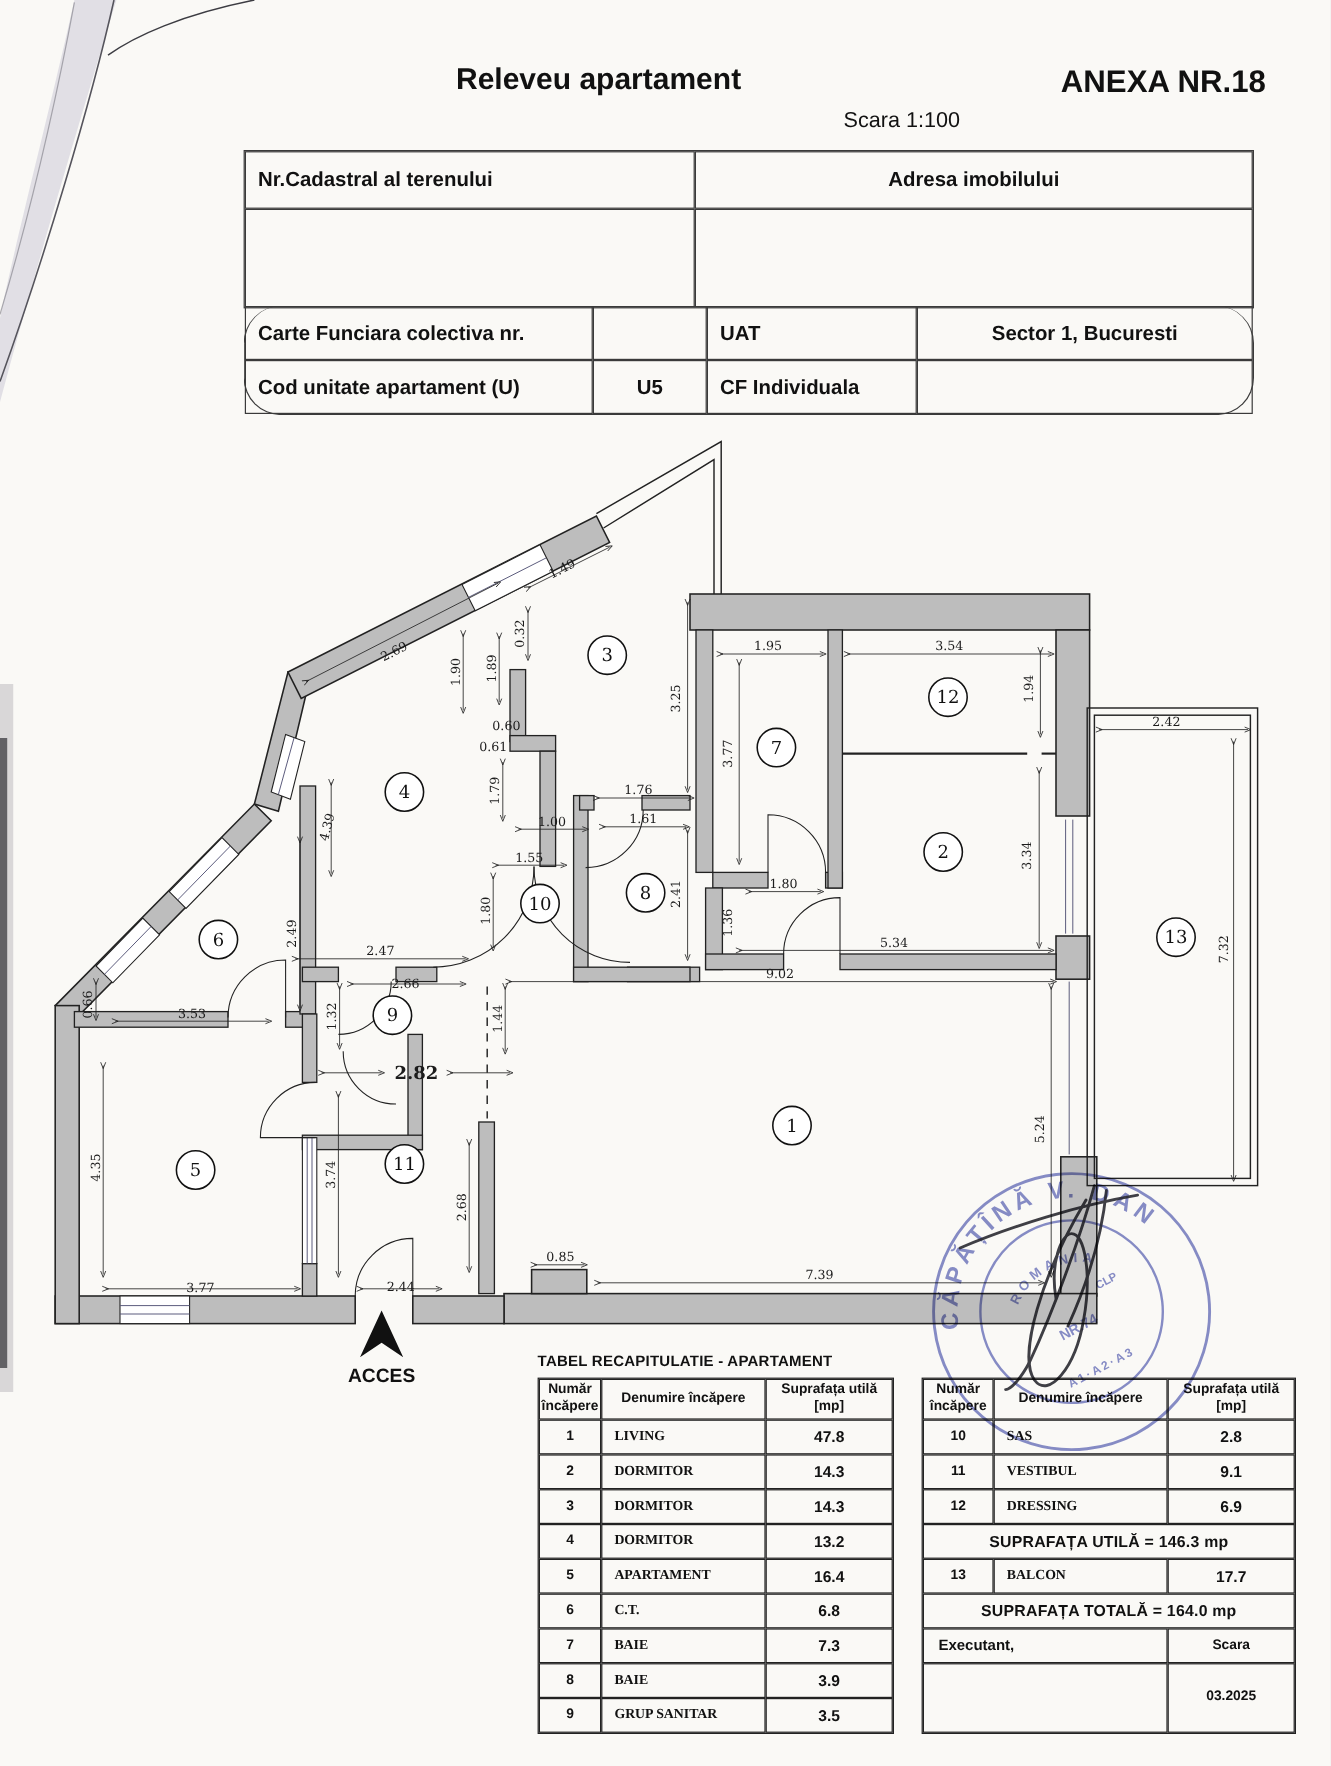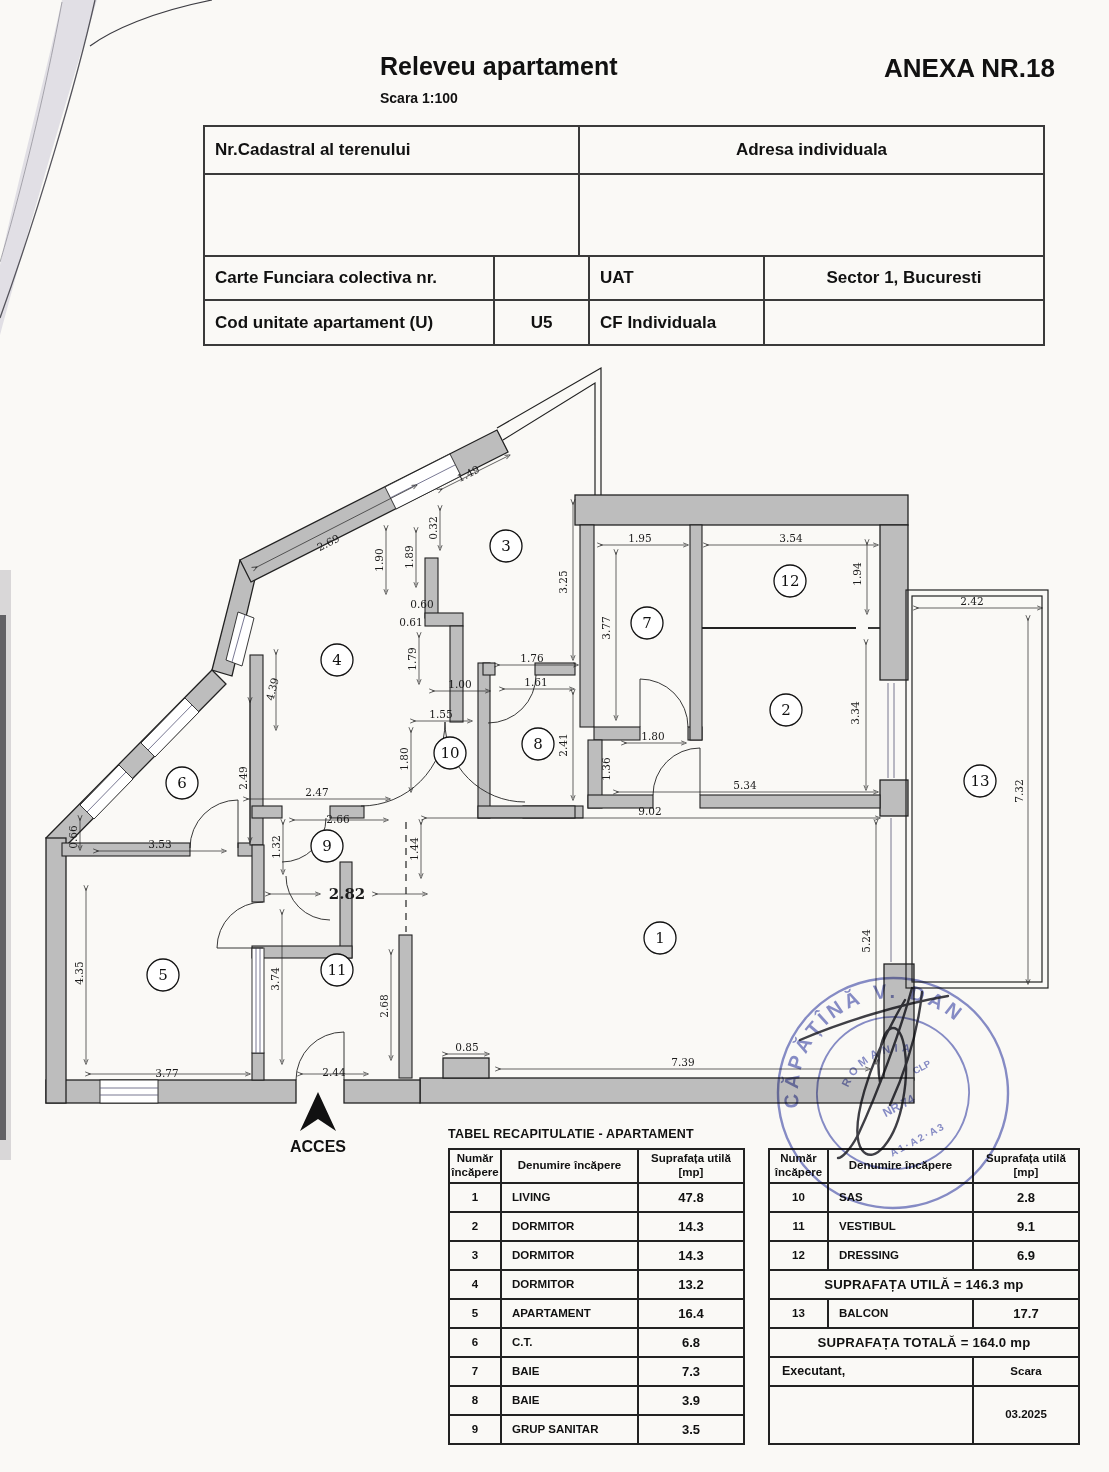--- a/index.html
+++ b/index.html
@@ -1,33 +1,33 @@
 <!DOCTYPE html>
 <html><head>
 <meta charset="utf-8">
 <style>
   html,body{margin:0;padding:0;background:#e8e8e8;}
   #page{position:relative;width:1109px;height:1472px;background:#faf9f6;overflow:hidden;
         font-family:"Liberation Sans",sans-serif;color:#111;}
   .abs{position:absolute;}
   
   .title{font-size:25px;font-weight:bold;text-align:left;}
-  .subtitle{font-size:14px;font-weight:bold;text-align:left;}
+  .subtitle{font-size:18px;font-weight:normal;text-align:right;}
   .annex{font-size:26px;font-weight:bold;}
   
   .grid{display:grid;border:1.6px solid #3a3a3a;z-index:2;margin-left:48px;}
   .grid>div{border:1px solid #3a3a3a;display:flex;align-items:center;font-weight:bold;}
   .g-label{padding-left:10px;font-size:17px;}
   .g-center{justify-content:center;font-size:17px;}
   
   .recap-title{font-size:12.5px;font-weight:bold;letter-spacing:.2px;}
   .rt{display:grid;border:1.6px solid #222;z-index:2;font-weight:bold;}
   .rt>div{border:1px solid #222;display:flex;align-items:center;justify-content:center;
           font-size:11.5px;text-align:center;line-height:1.2;}
-  .rt .nm{justify-content:flex-start;padding-left:10px;}
+  .rt .nm{justify-content:flex-start;padding-left:10px;font-family:Liberation Serif, serif;}
   .rt .ar{font-size:13px;}
   .rt .merge{grid-column:1/4;font-size:13.2px;letter-spacing:.2px;}
   .rt .exec{grid-column:1/3;justify-content:flex-start;padding-left:12px;font-size:12.5px;}
   svg text{font-family:"DejaVu Serif",serif;}
   .dim{font-size:10.5px;fill:#1c1c1c;}
   .dimbig{font-size:15px;font-weight:bold;fill:#1c1c1c;}
   .roomnum{font-size:15px;fill:#111;}
   .acces-label{font-family:"Liberation Sans",sans-serif;font-size:16px;font-weight:bold;fill:#111;}
   .stamp-t{font-family:"Liberation Sans",sans-serif;font-weight:bold;fill:#5b63b8;}
 </style>
@@ -290,25 +290,25 @@
       <text class="acces-label" x="318" y="1152" text-anchor="middle">ACCES</text>
     </g>
   </svg>
 
   <div class="abs title" style="left:380px;top:52px;width:420px;">Releveu apartament</div>
   <div class="abs subtitle" style="left:380px;top:90px;width:420px;">Scara 1:100</div>
   <div class="abs annex" style="left:884px;top:53px;">ANEXA NR.18</div>
 
   <div class="abs grid" style="left:155px;top:125px;grid-template-columns:375px 465px;grid-template-rows:48px 82px;">
     <div class="g-label">Nr.Cadastral al terenului</div>
-    <div class="g-center">Adresa individuala</div>
+    <div class="g-center">Adresa imobilului</div>
     <div></div>
     <div></div>
   </div>
-  <div class="abs grid" style="left:155px;top:255px;grid-template-columns:290px 95px 175px 280px;grid-template-rows:45px 45px;border-top:none;">
+  <div class="abs grid" style="left:155px;top:255px;grid-template-columns:290px 95px 175px 280px;grid-template-rows:45px 45px;border-top:none;border-radius:31px;">
     <div class="g-label">Carte Funciara colectiva nr.</div>
     <div class="g-center"></div>
     <div class="g-label">UAT</div>
     <div class="g-center">Sector 1, Bucuresti</div>
     <div class="g-label">Cod unitate apartament (U)</div>
     <div class="g-center">U5</div>
     <div class="g-label">CF Individuala</div>
     <div class="g-center"></div>
   </div>
 

